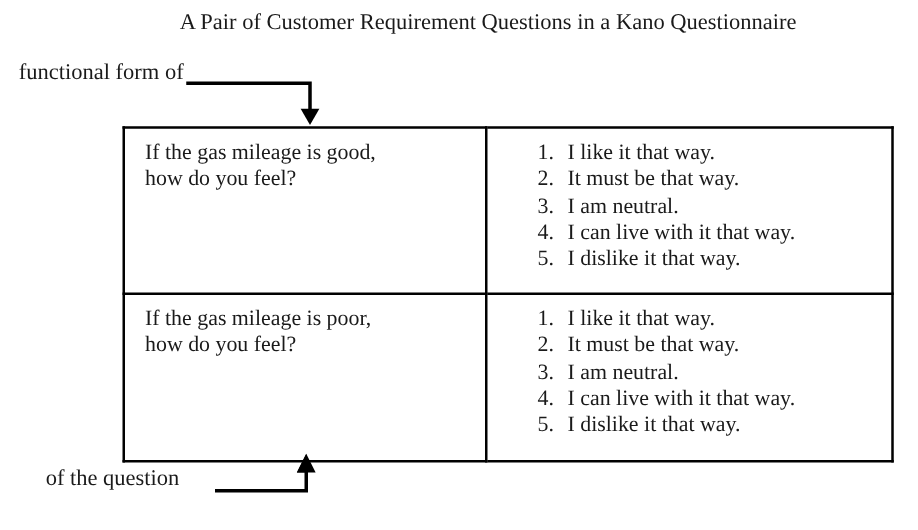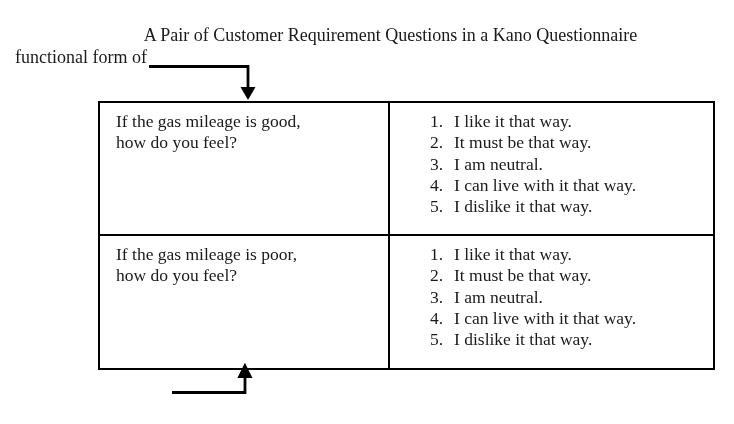--- a/index.html
+++ b/index.html
@@ -7,21 +7,21 @@
     position: relative;
     width: 734px;
     height: 424px;
     background: #ffffff;
     font-family: "Liberation Serif", "DejaVu Serif", serif;
     color: #1a1a1a;
     overflow: hidden;
   }
   .figure-title {
     position: absolute;
-    left: 0; right: 0; top: 25px;
+    left: 0; right: 0; top: 7px;
     text-align: center;
     font-size: 18px;
     line-height: 21px;
     white-space: nowrap;
     margin-left: 47px;
   }
   .annot {
     position: absolute;
     font-size: 18px;
     line-height: 20px;
@@ -143,15 +143,16 @@
       <polygon points="240.5,87 255.5,87 248,100" fill="#000000" stroke="none"></polygon>
     </g>
     <g>
       <polyline points="172,392.5 245,392.5 245,376" fill="none" stroke="#000000" stroke-width="2.8"></polyline>
       <polygon points="237.5,378 252.5,378 245,378 245,363 237.5,378" fill="#000000" stroke="none"></polygon>
       <polygon points="237.5,378 252.5,378 245,363" fill="#000000" stroke="none"></polygon>
     </g>
   </svg>
 
   <div class="annot annot-dysfunctional">
+    <div>of the question</div>
   </div>
 
 </div>
 
 </body></html>

